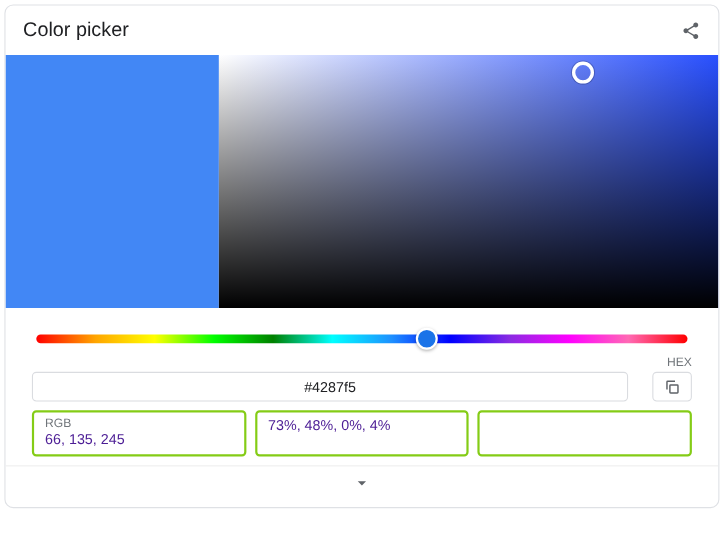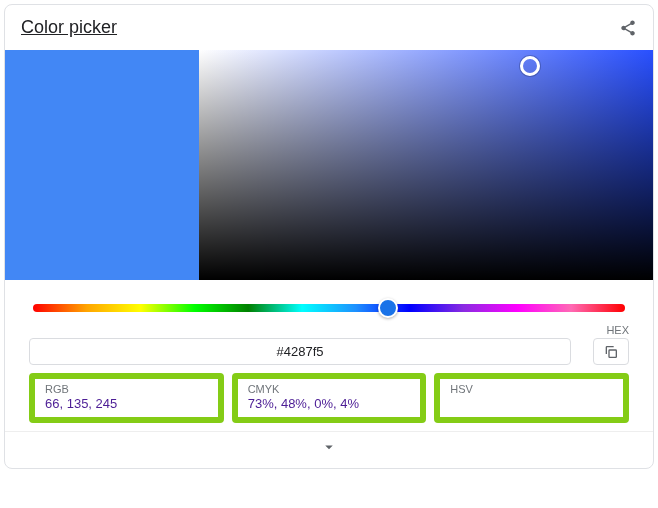--- a/index.html
+++ b/index.html
@@ -17,21 +17,20 @@
   }
   .header {
     display: flex;
     justify-content: space-between;
     align-items: center;
     padding: 12px 16px;
   }
   .title {
     font-size: 18px;
     color: #202124;
-    text-decoration: underline;
   }
   .share-icon {
     cursor: pointer;
     color: #5f6368;
     display: flex;
     align-items: center;
   }
   .picker-row {
     display: flex;
     height: 230px;
@@ -113,21 +112,21 @@
     justify-content: center;
     cursor: pointer;
     color: #5f6368;
   }
   .fmt-row {
     display: flex;
     gap: 8px;
   }
   .fmt-box {
     flex: 1;
-    border: 6px solid #84cc16;
+    border: 2px solid #84cc16;
     border-radius: 4px;
     padding: 4px 10px 6px;
     cursor: text;
   }
   .fmt-label {
     font-size: 11px;
     color: #70757a;
     margin-bottom: 1px;
   }
   .fmt-value {
@@ -181,25 +180,23 @@
             </svg>
         </div>
       </div>
     </div>
     <div class="fmt-row">
         <div class="fmt-box">
           <div class="fmt-label">RGB</div>
           <div class="fmt-value">66, 135, 245</div>
         </div>
         <div class="fmt-box">
-          <div class="fmt-label">CMYK</div>
           <div class="fmt-value">73%, 48%, 0%, 4%</div>
         </div>
         <div class="fmt-box">
-          <div class="fmt-label">HSV</div>
         </div>
       </div>
   </div>
 
   <div class="footer">
     <svg width="18" height="18" viewBox="0 0 24 24" fill="currentColor">
         <path d="M7 10l5 5 5-5z"></path>
       </svg>
   </div>
 

